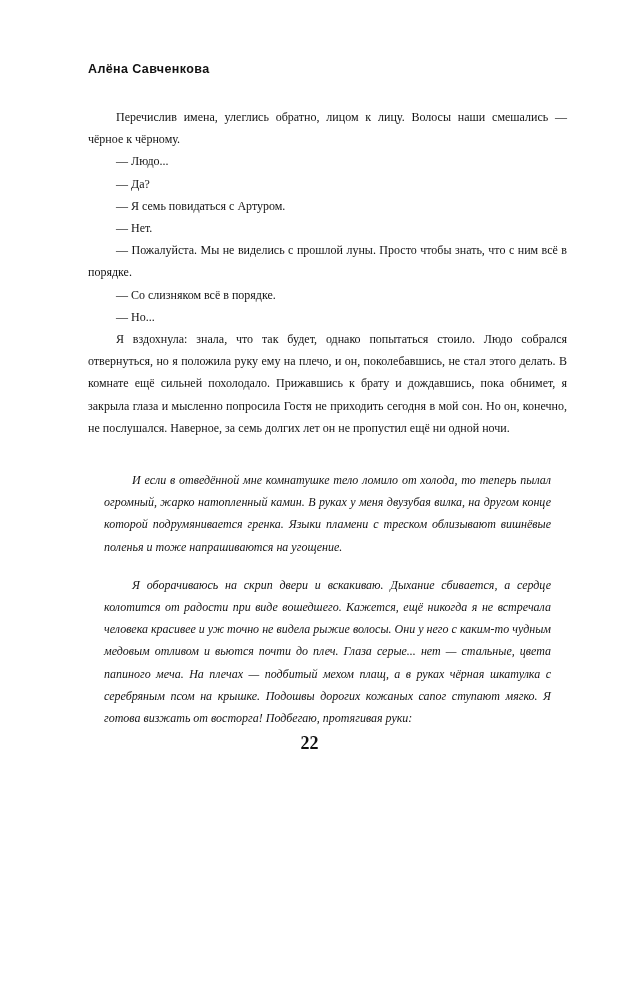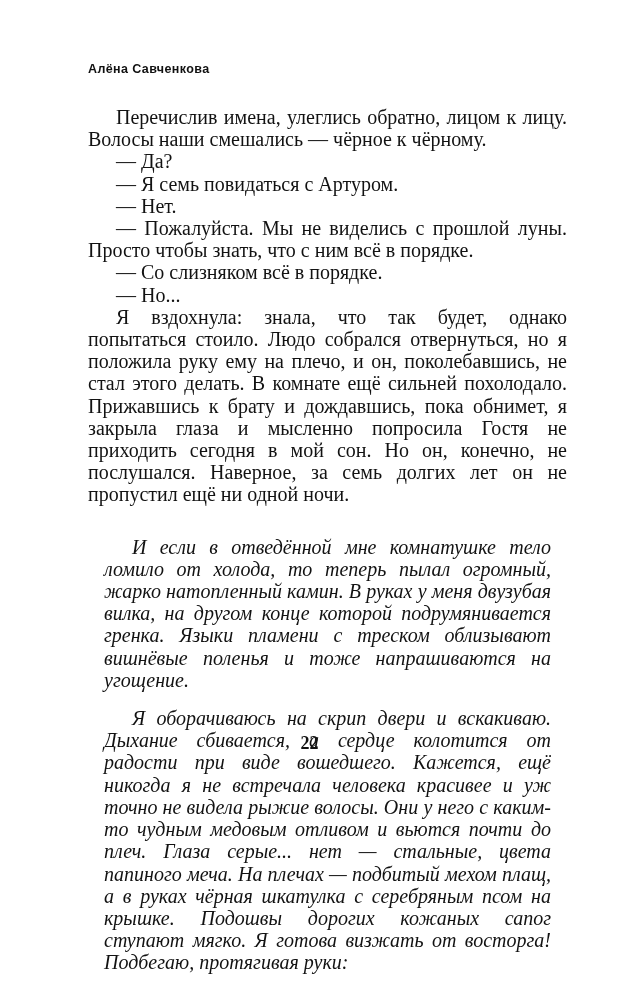--- a/index.html
+++ b/index.html
@@ -23,21 +23,21 @@
   }
   .running-head {
     font-family: "Liberation Sans", sans-serif;
     font-weight: bold;
     font-size: 12.5px;
     letter-spacing: 0.4px;
     color: #111;
     margin: 0 0 30px 0;
   }
   .body-text {
-    font-size: 20px;
+    font-size: 12px;
     line-height: 22.2px;
     text-align: justify;
     color: #121212;
   }
   .body-text p {
     margin: 0;
     text-indent: 28px;
   }
   .section-italic {
     margin-top: 30px;
@@ -61,20 +61,21 @@
 </style>
 </head>
 <body>
 
 <div class="page">
 
   <div class="running-head">Алёна Савченкова</div>
 
   <div class="body-text">
     <p>Перечислив имена, улеглись обратно, лицом к лицу. Волосы наши смешались — чёрное к чёрному.</p>
+    <p>— Людо...</p>
     <p>— Да?</p>
     <p>— Я семь повидаться с Артуром.</p>
     <p>— Нет.</p>
     <p>— Пожалуйста. Мы не виделись с прошлой луны. Просто чтобы знать, что с ним всё в порядке.</p>
     <p>— Со слизняком всё в порядке.</p>
     <p>— Но...</p>
     <p>Я вздохнула: знала, что так будет, однако попытаться стоило. Людо собрался отвернуться, но я положила руку ему на плечо, и он, поколебавшись, не стал этого делать. В комнате ещё сильней похолодало. Прижавшись к брату и дождавшись, пока обнимет, я закрыла глаза и мысленно попросила Гостя не приходить сегодня в мой сон. Но он, конечно, не послушался. Наверное, за семь долгих лет он не пропустил ещё ни одной ночи.</p>
   </div>
 
   <div class="body-text section-italic">

